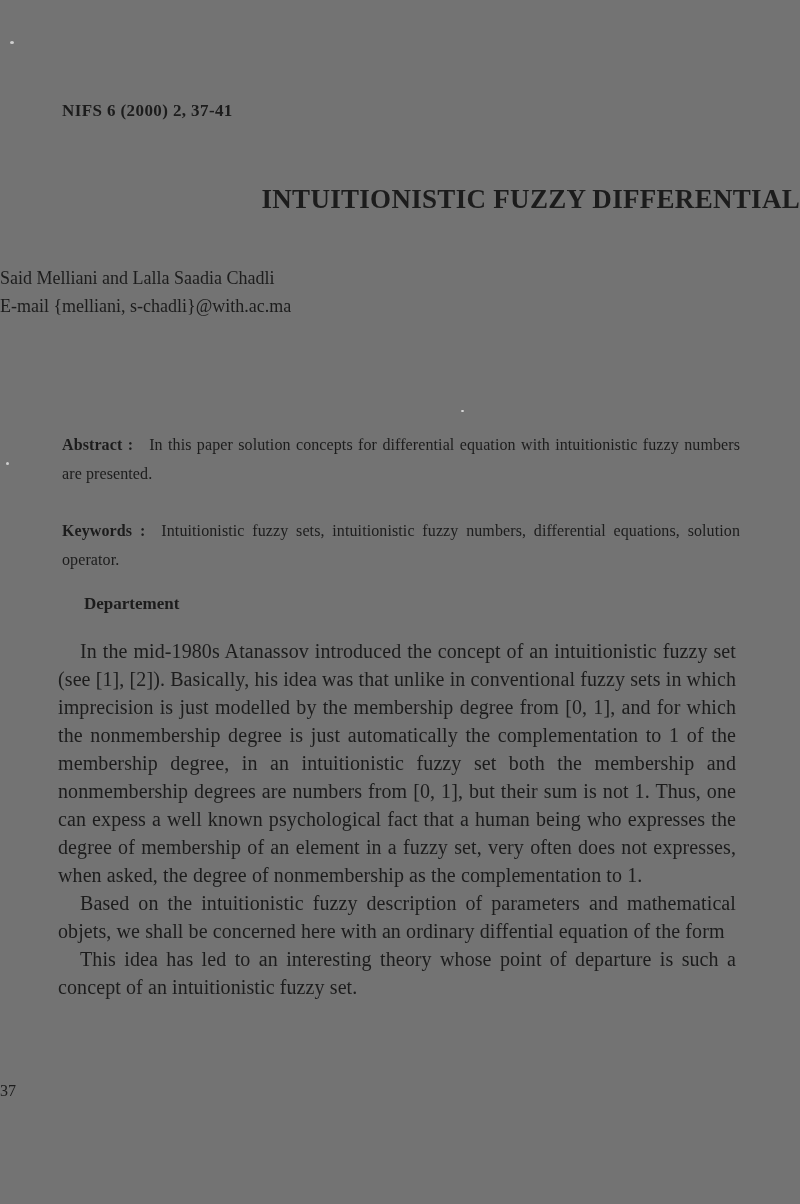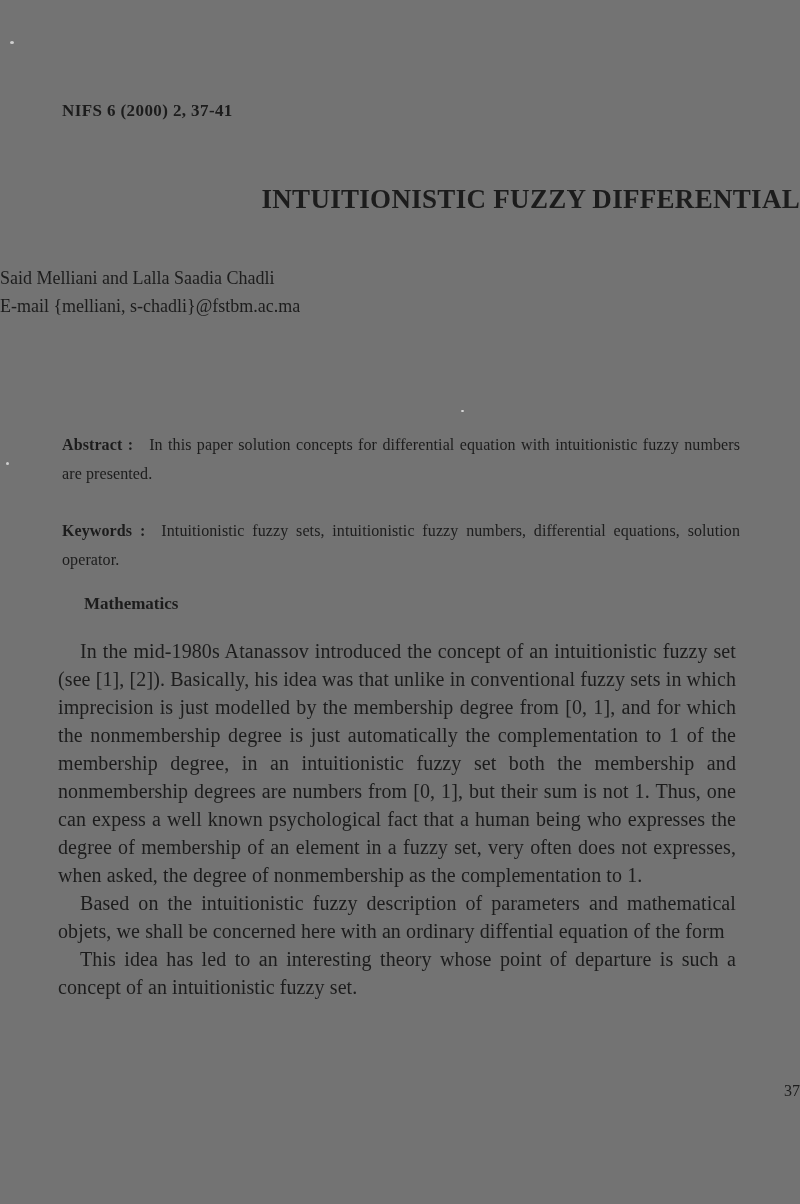--- a/index.html
+++ b/index.html
@@ -96,21 +96,21 @@
     text-align: left;
     font-size: 17px;
     font-style: italic;
     line-height: 30px;
   }
   .page-number {
     position: absolute;
     left: 0;
     top: 1082px;
     width: 100%;
-    text-align: right;
+    text-align: left;
     font-size: 16px;
   }
   .speck {
     position: absolute;
     border-radius: 50%;
     background: #cfcfcf;
   }
   .speck-1 { left: 10px;  top: 41px;  width: 4px; height: 3px; }
   .speck-2 { left: 6px;   top: 462px; width: 3px; height: 3px; }
   .speck-3 { left: 461px; top: 410px; width: 3px; height: 2px; background:#dcdcdc; }
@@ -125,32 +125,32 @@
   <span class="speck speck-3"></span>
 
   <div class="journal-ref">NIFS 6 (2000) 2, 37-41</div>
 
   <div class="title-block">
     <div class="title-line">INTUITIONISTIC FUZZY DIFFERENTIAL</div>
   </div>
 
   <div class="front-matter">
     <div>Said Melliani and Lalla Saadia Chadli</div>
-    <div>E-mail {melliani, s-chadli}@fstbm.ac.ma</div>
+    <div>E-mail {melliani, s-chadli}@with.ac.ma</div>
   </div>
 
   <p class="abstract-block">
     <span class="block-label">Abstract :</span><span>In this paper solution concepts for differential equation with intuitionistic fuzzy numbers are presented.</span>
   </p>
 
   <p class="keywords-block">
     <span class="block-label">Keywords :</span><span>Intuitionistic fuzzy sets, intuitionistic fuzzy numbers, differential equations, solution operator.</span>
   </p>
 
-  <div class="section-heading">Mathematics</div>
+  <div class="section-heading">Departement</div>
 
   <div class="body-text">
     <p>In the mid-1980s Atanassov introduced the concept of an intuitionistic fuzzy set (see [1], [2]). Basically, his idea was that unlike in conventional fuzzy sets in which imprecision is just modelled by the membership degree from [0, 1], and for which the nonmembership degree is just automatically the complementation to 1 of the membership degree, in an intuitionistic fuzzy set both the membership and nonmembership degrees are numbers from [0, 1], but their sum is not 1. Thus, one can expess a well known psychological fact that a human being who expresses the degree of membership of an element in a fuzzy set, very often does not expresses, when asked, the degree of nonmembership as the complementation to 1.</p>
     <p>Based on the intuitionistic fuzzy description of parameters and mathematical objets, we shall be concerned here with an ordinary diffential equation of the form</p>
     <p>This idea has led to an interesting theory whose point of departure is such a concept of an intuitionistic fuzzy set.</p>
   </div>
 
 
   <div class="page-number">37</div>
 

